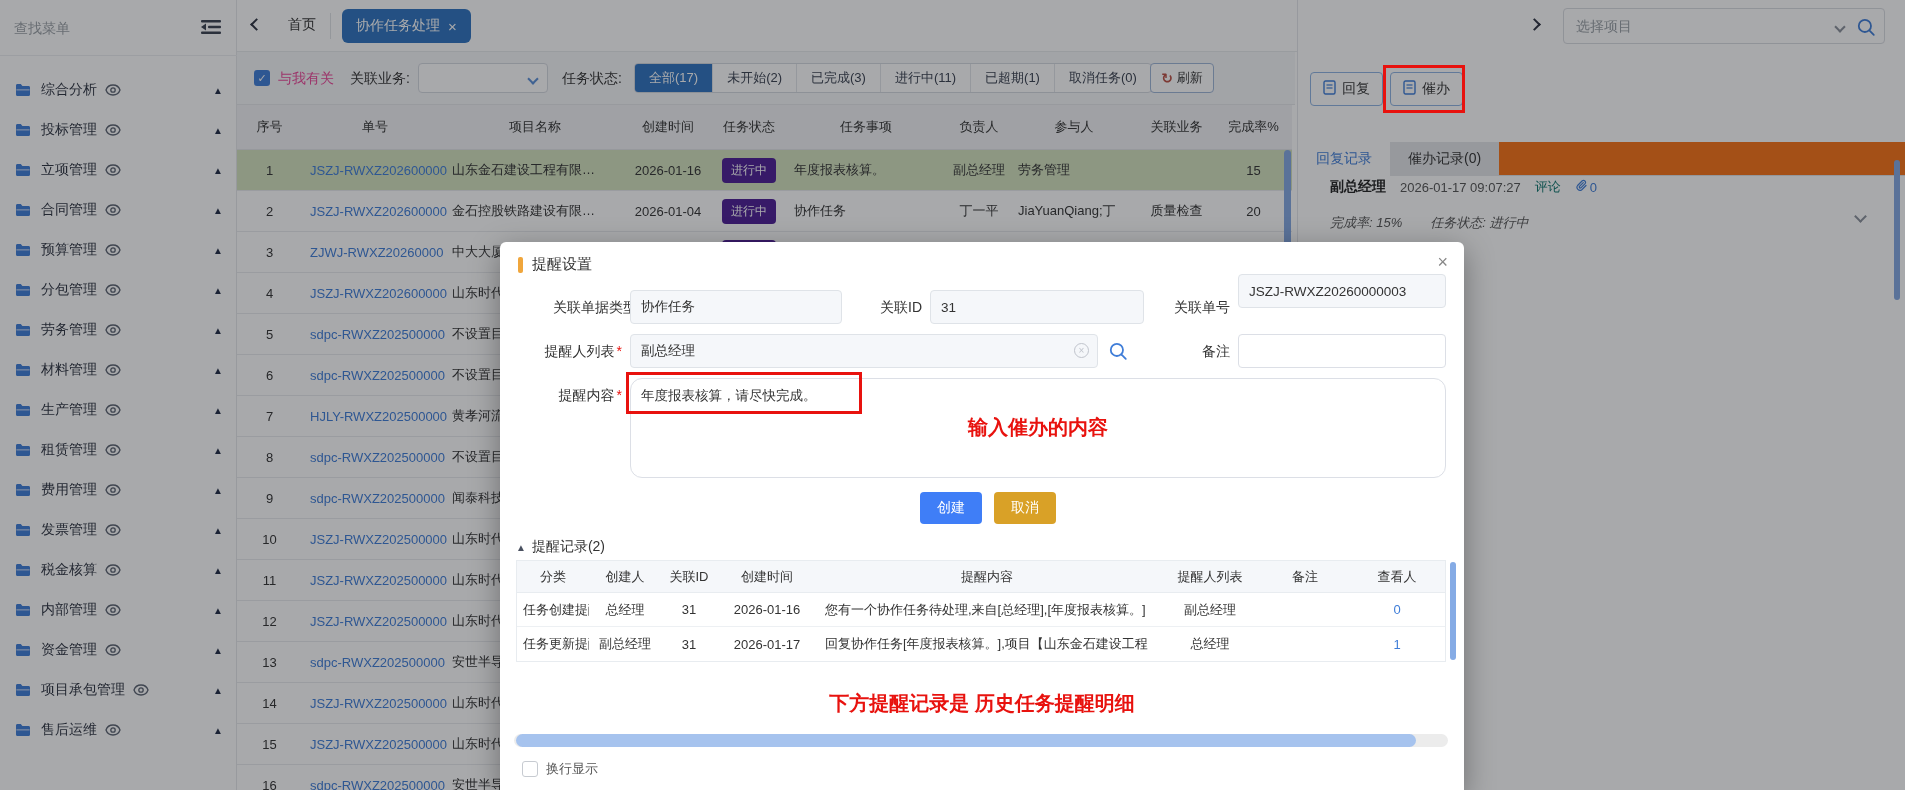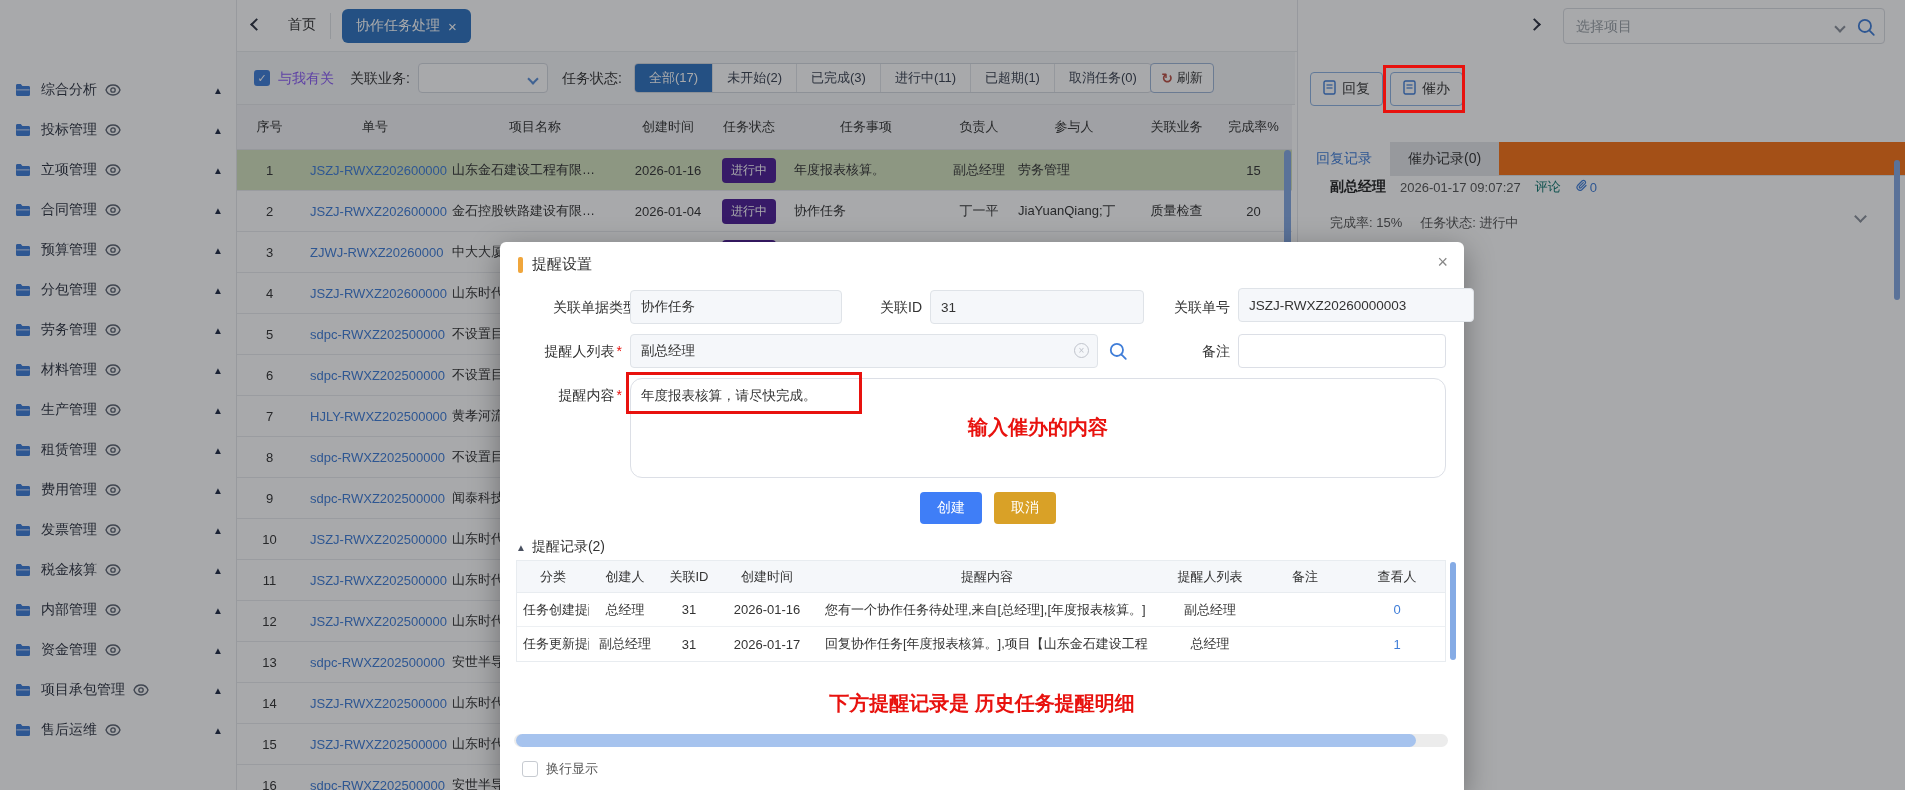--- a/index.html
+++ b/index.html
@@ -31,21 +31,21 @@
   #nav-div { left:330px; top:13px; width:1px; height:26px; background:#dfe2e6; }
   #nav-pill { left:342px; top:9px; height:34px; padding:0 14px; background:#2e73c0; border-radius:6px; color:#fff; font-size:14px; display:flex; align-items:center; gap:8px; cursor:pointer; }
   #nav-pill .x { font-size:15px; }
 
   
   #filterstrip { left:237px; top:52px; width:1058px; height:53px; background:#f6f7f9; border-bottom:1px solid #e6e8eb; }
   .cbx { width:16px; height:16px; border-radius:3px; display:inline-flex; align-items:center; justify-content:center; }
   .cbx.on { background:#3f7dd8; color:#fff; font-size:11px; }
   .cbx.off { background:#fff; border:1px solid #c7cbd1; }
   #withme-box { left:254px; top:70px; cursor:pointer; }
-  #withme-label { left:278px; top:70px; font-size:14px; color:#8b5cf6; }
+  #withme-label { left:278px; top:70px; font-size:14px; color:#ec4899; }
   #relbiz-label { left:350px; top:70px; font-size:14px; color:#333; }
   #relbiz-select { left:418px; top:63px; width:130px; height:30px; background:#fff; border:1px solid #d5d9e0; border-radius:4px; cursor:pointer; }
   #relbiz-select .dchev { position:absolute; right:10px; top:11px; width:8px; height:8px; border-left:2px solid #5a8fd8; border-bottom:2px solid #5a8fd8; transform:rotate(-45deg); }
   #taskstatus-label { left:562px; top:70px; font-size:14px; color:#333; }
   #status-group { left:634px; top:63px; height:30px; display:flex; border:1px solid #d5d9e0; border-radius:4px; overflow:hidden; background:#fff; }
   .status-btn { height:28px; padding:0 14px; font-size:13px; color:#3a4150; display:flex; align-items:center; border-left:1px solid #e1e4e9; cursor:pointer; white-space:nowrap; }
   .status-btn:first-child { border-left:none; }
   .status-btn.active { background:#2e73c0; color:#fff; }
   #refresh-btn { left:1150px; top:63px; width:64px; height:30px; background:#fff; border:1px solid #9fb6d8; border-radius:4px; display:flex; align-items:center; justify-content:center; gap:4px; font-size:13px; color:#333; cursor:pointer; }
   #refresh-btn .rico { color:#bb4f43; font-size:14px; font-weight:bold; }
@@ -78,21 +78,21 @@
   #urge-btn { left:1390px; }
   #rp-tabstrip { left:1298px; top:118px; width:607px; height:34px; background:#f97316; border-bottom:1px solid #dfe2e6; display:flex;margin-top:24px; }
   .rp-tab { height:34px; padding:0 18px; display:flex; align-items:center; font-size:14px; cursor:pointer; color:#333; background:#e4e6e9; }
   .rp-tab.active { background:#fff; color:#3f7dd8; }
   #rp-card { left:1298px; top:152px; width:590px; }
   #rp-line1 { position:absolute; left:32px; top:26px; display:flex; align-items:center; gap:14px; white-space:nowrap; }
   #rp-author { font-size:14px; font-weight:bold; color:#222; }
   #rp-time { font-size:13px; color:#555; }
   #rp-comment { font-size:13px; color:#0f766e; cursor:pointer; }
   #rp-attach { display:flex; align-items:center; gap:2px; font-size:13px; color:#3f7dd8; cursor:pointer; }
-  #rp-line2 { position:absolute; left:32px; top:62px; display:flex; gap:18px; font-size:13px; color:#555; white-space:nowrap; }
+  #rp-line2 { position:absolute; left:32px; top:62px; display:flex; gap:28px; font-size:13px; color:#555; white-space:nowrap;font-style:italic; }
   #rp-chevron { position:absolute; left:558px; top:60px; width:9px; height:9px; border-left:2px solid #8b919b; border-bottom:2px solid #8b919b; transform:rotate(-45deg); cursor:pointer; }
   #rp-line3 { position:absolute; left:32px; top:94px; font-size:13px; color:#333; }
   #rp-scrollbar { left:1894px; top:160px; height:140px; width:6px; }
 
   
   #dim { left:0; top:0; width:1905px; height:790px; background:rgba(18,21,28,0.37); z-index:50; }
   .red-box { border:3px solid #e8120e; z-index:60; }
   #urge-annotation { left:1383px; top:65px; width:82px; height:48px; }
   .red-text { color:#e8120e; font-weight:bold; font-size:20px; text-shadow:0 0 2px #fff, 0 0 2px #fff; white-space:nowrap; }
 
@@ -132,20 +132,31 @@
   #m-hscroll-thumb { position:absolute; left:2px; top:0; width:900px; height:13px; background:#a6c3ee; border-radius:7px; cursor:pointer; }
   #m-wrap-row { position:absolute; left:22px; top:518px; display:flex; align-items:center; gap:8px; }
   #m-wrap-label { font-size:13px; color:#555; }
 </style>
 </head>
 <body>
 
 <div id="app">
 
   <div id="sidebar" class="abs">
+    <div id="side-search-row">
+      <input id="side-search" placeholder="查找菜单" style="">
+      <span id="side-collapse">
+        <svg width="20" height="16" viewBox="0 0 20 16">
+            <rect x="0" y="1" width="20" height="2.4" rx="1" fill="#3a4150"></rect>
+            <rect x="7" y="6.8" width="13" height="2.4" rx="1" fill="#3a4150"></rect>
+            <path d="M0 8l5-3.4v6.8z" fill="#3a4150"></path>
+            <rect x="0" y="12.6" width="20" height="2.4" rx="1" fill="#3a4150"></rect>
+          </svg>
+      </span>
+    </div>
     <div id="sidebar-list">
         <div class="side-item">
           <span class="icon">
             <svg width="16" height="14" viewBox="0 0 16 14">
               <path d="M1 2.5C1 1.7 1.6 1 2.4 1h3.4l1.6 2h6.2c.8 0 1.4.7 1.4 1.5v7c0 .8-.6 1.5-1.4 1.5H2.4C1.6 13 1 12.3 1 11.5z" fill="#3f7dd8"></path>
               <rect x="1.4" y="6.2" width="13.2" height="1.3" fill="#ffffff" opacity=".6"></rect>
             </svg>
           </span>
           <span class="side-label">综合分析</span>
           <span class="icon eye">
@@ -715,21 +726,21 @@
       <span id="m-orange"></span>
       <span id="m-title">提醒设置</span>
       <span id="m-close">×</span>
     </div>
 
     <div class="m-label" style="left:15px;top:48px;width:122px;"><span>关联单据类型</span></div>
     <input class="m-input grey" style="left: 130px; top: 48px; width: 212px;" readonly="" value="协作任务">
     <div class="m-label" style="left:360px;top:48px;width:62px;"><span>关联ID</span></div>
     <input class="m-input grey" style="left: 430px; top: 48px; width: 214px;" readonly="" value="31">
     <div class="m-label" style="left:652px;top:48px;width:78px;"><span>关联单号</span></div>
-    <input class="m-input grey" style="left: 738px; top: 46px; width: 236px;" readonly="" value="JSZJ-RWXZ20260000003">
+    <input class="m-input grey" style="left: 738px; top: 32px; width: 208px;" readonly="" value="JSZJ-RWXZ20260000003">
 
     <div class="m-label" style="left:0;top:92px;width:122px;"><span>提醒人列表</span><span class="star">*</span></div>
     <input class="m-input grey" style="left: 130px; top: 92px; width: 468px;" value="副总经理">
     <span id="m-clear">×</span>
     <span id="m-search">
       <svg width="20" height="20" viewBox="0 0 18 18">
           <circle cx="8" cy="8" r="5.5" fill="none" stroke="#3f7dd8" stroke-width="1.6"></circle>
           <line x1="12.2" y1="12.2" x2="16" y2="16" stroke="#3f7dd8" stroke-width="1.6" stroke-linecap="round"></line>
         </svg>
     </span>

